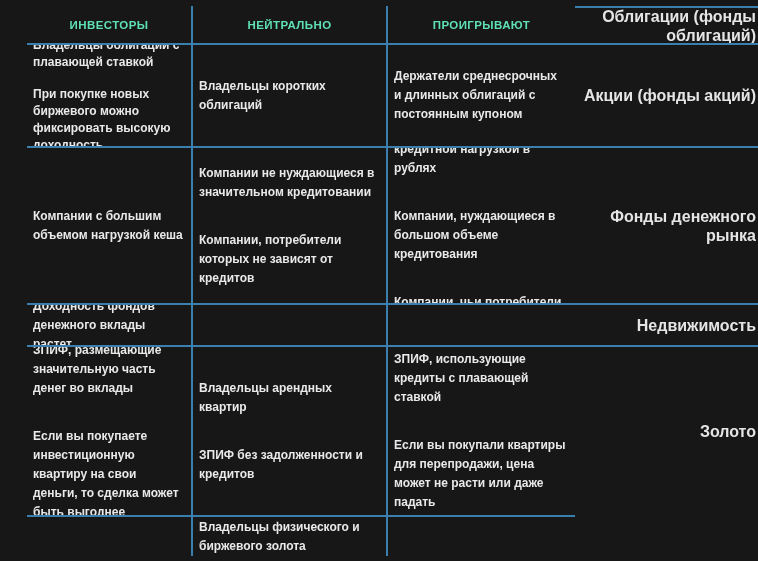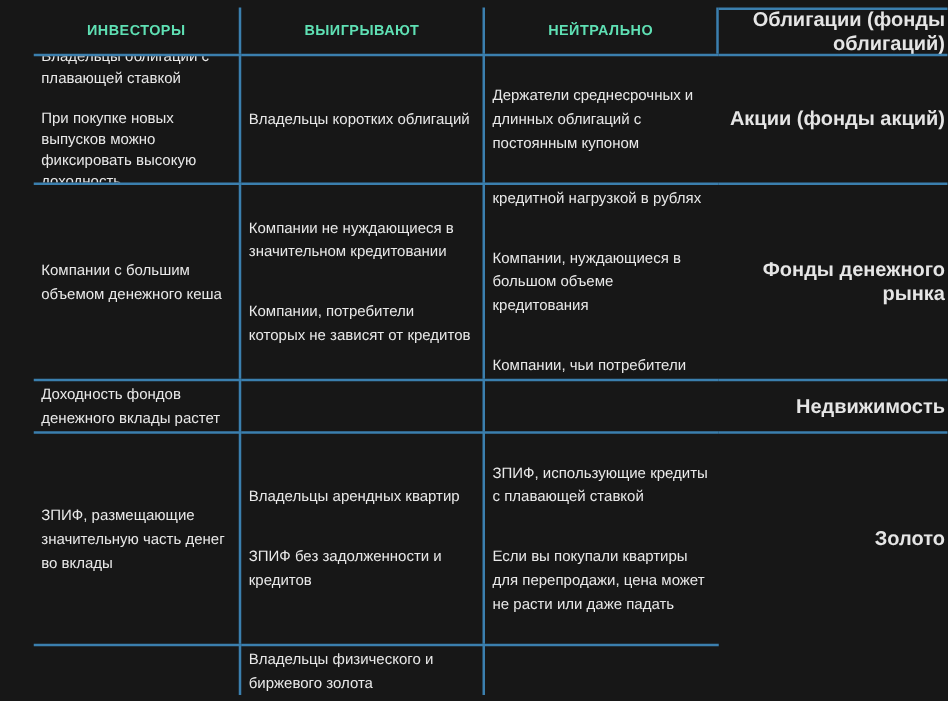--- a/index.html
+++ b/index.html
@@ -12,21 +12,21 @@
   }
   .table {
     position: absolute;
     left: 27px; top: 6px;
     width: 736px;
     display: grid;
     grid-template-columns: 166px 195px 187px 188px;
     grid-template-rows: 37px 103px 157px 42px 170px 41px;
   }
   .v { border-right: 2px solid #3b7fae; }
-  .cell { border-top: 2px solid #3b7fae; }
+  .cell { border-top: 2px solid #3b7fae; font-weight: bold; }
   .th {
     display: flex; align-items: center; justify-content: center;
     color: #5fe0b4; font-weight: bold;
     font-size: 11.5px; letter-spacing: 0.4px;
   }
   .label {
     display: flex; flex-direction: column; justify-content: center;
     text-align: right;
     color: #e5e5e5; font-weight: bold;
     font-size: 16px; line-height: 19px;
@@ -42,38 +42,38 @@
   .content p + p { margin-top: 29px; }
   .tight { line-height: 17px; }
   .tight p + p { margin-top: 15px; }
 </style>
 </head>
 <body>
 
 <div class="table">
 
   <div class="th v">ИНВЕСТОРЫ</div>
-  <div class="th v">ВЫИГРЫВАЮТ</div>
   <div class="th v">НЕЙТРАЛЬНО</div>
+  <div class="th">ПРОИГРЫВАЮТ</div>
 
   <div class="cell label v">Облигации (фонды облигаций)</div>
   <div class="cell content tight v">
     <p>Владельцы облигаций с плавающей ставкой</p>
-    <p>При покупке новых выпусков можно фиксировать высокую доходность</p>
+    <p>При покупке новых биржевого можно фиксировать высокую доходность</p>
   </div>
   <div class="cell content v">
     <p>Владельцы коротких облигаций</p>
   </div>
   <div class="cell content">
     <p>Держатели среднесрочных и длинных облигаций с постоянным купоном</p>
   </div>
 
   <div class="cell label v">Акции (фонды акций)</div>
   <div class="cell content v">
-    <p>Компании с большим объемом денежного кеша</p>
+    <p>Компании с большим объемом нагрузкой кеша</p>
   </div>
   <div class="cell content v">
     <p>Компании не нуждающиеся в значительном кредитовании</p>
     <p>Компании, потребители которых не зависят от кредитов</p>
   </div>
   <div class="cell content">
     <p>Компании с высокой кредитной нагрузкой в рублях</p>
     <p>Компании, нуждающиеся в большом объеме кредитования</p>
     <p>Компании, чьи потребители которых от кредитов</p>
   </div>
@@ -81,20 +81,21 @@
   <div class="cell label v">Фонды денежного рынка</div>
   <div class="cell content v">
     <p>Доходность фондов денежного вклады растет</p>
   </div>
   <div class="cell content v"></div>
   <div class="cell content"></div>
 
   <div class="cell label v">Недвижимость</div>
   <div class="cell content v">
     <p>ЗПИФ, размещающие значительную часть денег во вклады</p>
+    <p>Если вы покупаете инвестиционную квартиру на свои деньги, то сделка может быть выгоднее</p>
   </div>
   <div class="cell content v">
     <p>Владельцы арендных квартир</p>
     <p>ЗПИФ без задолженности и кредитов</p>
   </div>
   <div class="cell content">
     <p>ЗПИФ, использующие кредиты с плавающей ставкой</p>
     <p>Если вы покупали квартиры для перепродажи, цена может не расти или даже падать</p>
   </div>
 

